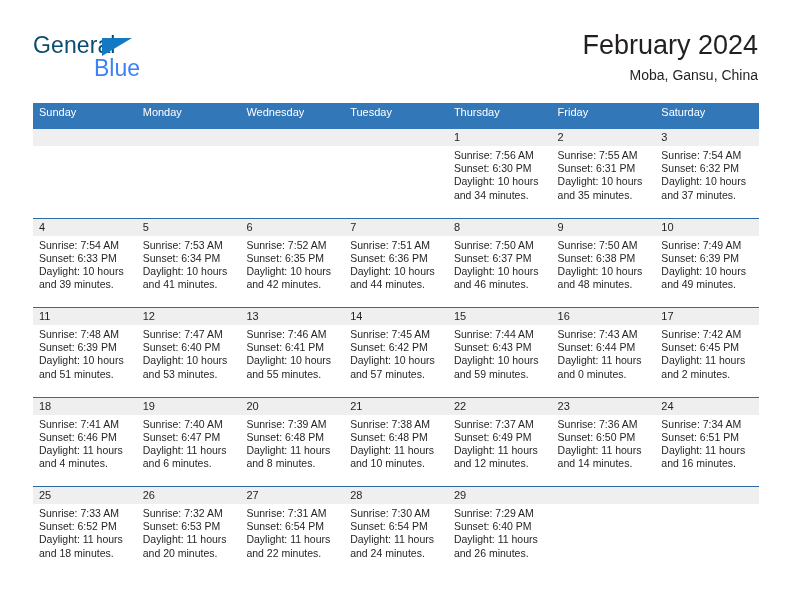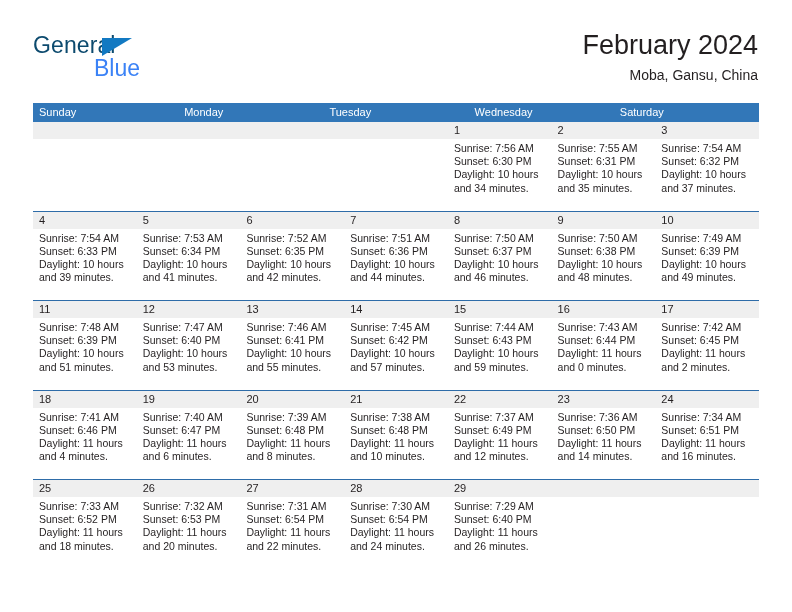--- a/index.html
+++ b/index.html
@@ -90,21 +90,21 @@
   
   .calendar {
     position: absolute;
     left: 33px;
     top: 103px;
     width: 726px;
   }
   .dow-row {
     display: flex;
     background: #3277b8;
-    height: 19px;
+    height: 26px;
   }
   .dow {
     flex: 1 1 0;
     font-size: 11px;
     color: #ffffff;
     line-height: 19px;
     padding-left: 6px;
     white-space: nowrap;
     overflow: hidden;
   }
@@ -168,22 +168,24 @@
       <div class="cal-title">February 2024</div>
       <div class="cal-subtitle">Moba, Gansu, China</div>
     </div>
 
   </div>
 
   <div class="calendar">
     <div class="dow-row">
         <div class="dow">Sunday</div>
         <div class="dow">Monday</div>
+        <div class="dow">Wednesday</div>
         <div class="dow">Tuesday</div>
-        <div class="dow">Wednesday</div>
+        <div class="dow">Thursday</div>
+        <div class="dow">Friday</div>
         <div class="dow">Saturday</div>
       </div>
     <div id="weeks-host">
         <div class="week">
           <div class="daynum-band"></div>
           <div class="week-inner">
             <div class="cell empty">
               <div class="daynum"></div>
               <div class="cell-lines"></div>
             </div>

